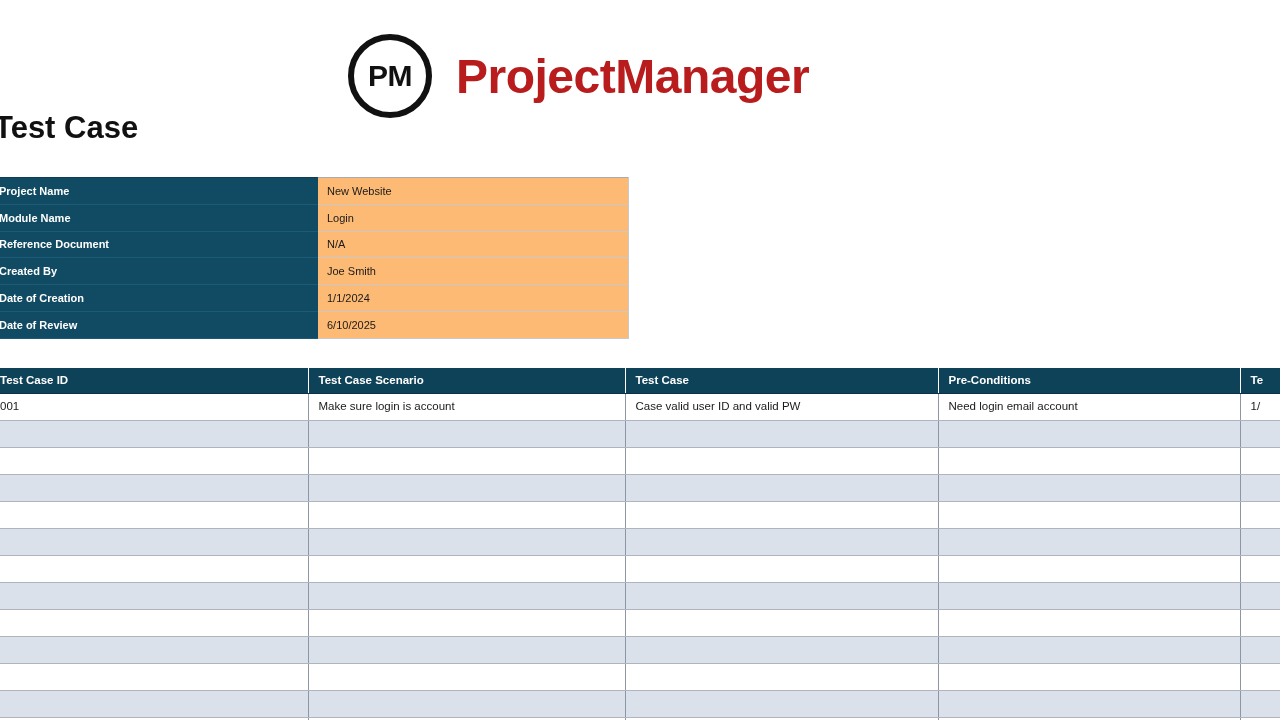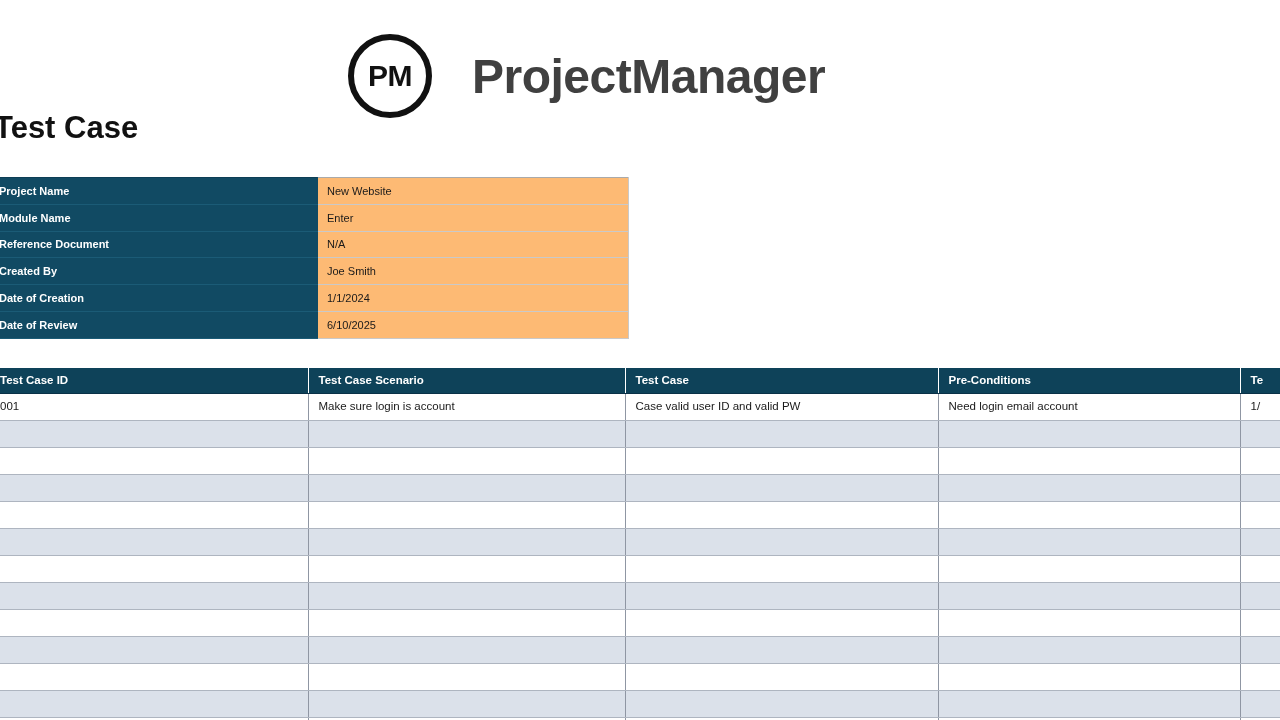--- a/index.html
+++ b/index.html
@@ -20,21 +20,21 @@
     overflow: hidden;
   }
 
   
   .brand {
     position: absolute;
     left: 348px;
     top: 34px;
     display: flex;
     align-items: center;
-    gap: 40px;
+    gap: 24px;
   }
   .brand-mark {
     width: 84px;
     height: 84px;
     border-radius: 50%;
     border: 6px solid #111111;
     box-sizing: border-box;
     display: flex;
     align-items: center;
     justify-content: center;
@@ -42,21 +42,21 @@
   .brand-mark-text {
     font-size: 30px;
     font-weight: bold;
     color: #111111;
     letter-spacing: -0.5px;
     line-height: 1;
   }
   .brand-name {
     font-size: 48px;
     font-weight: bold;
-    color: #404040;
+    color: #b91c1c;
     letter-spacing: -0.5px;
     white-space: nowrap;
   }
 
   
   .page-title {
     position: absolute;
     left: -6px;
     top: 110px;
     font-size: 31px;
@@ -159,21 +159,21 @@
   <div class="page-title">Test Case</div>
 
   <table class="info-table">
     <tbody>
       <tr>
         <td class="info-label">Project Name</td>
         <td class="info-value">New Website</td>
       </tr>
       <tr>
         <td class="info-label">Module Name</td>
-        <td class="info-value">Enter</td>
+        <td class="info-value">Login</td>
       </tr>
       <tr>
         <td class="info-label">Reference Document</td>
         <td class="info-value">N/A</td>
       </tr>
       <tr>
         <td class="info-label">Created By</td>
         <td class="info-value">Joe Smith</td>
       </tr>
       <tr>

